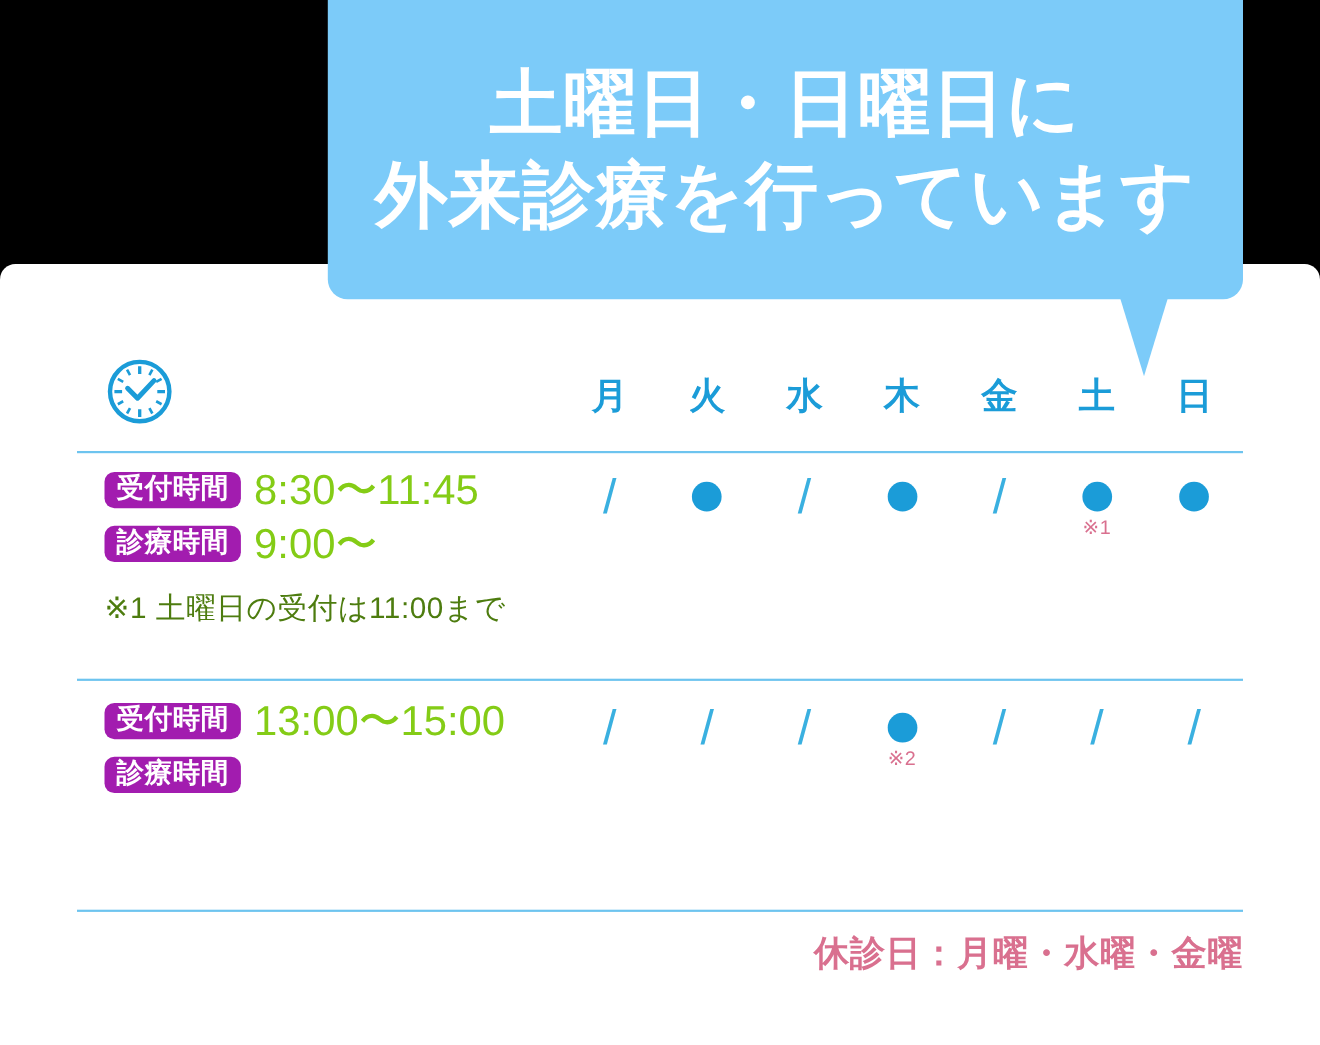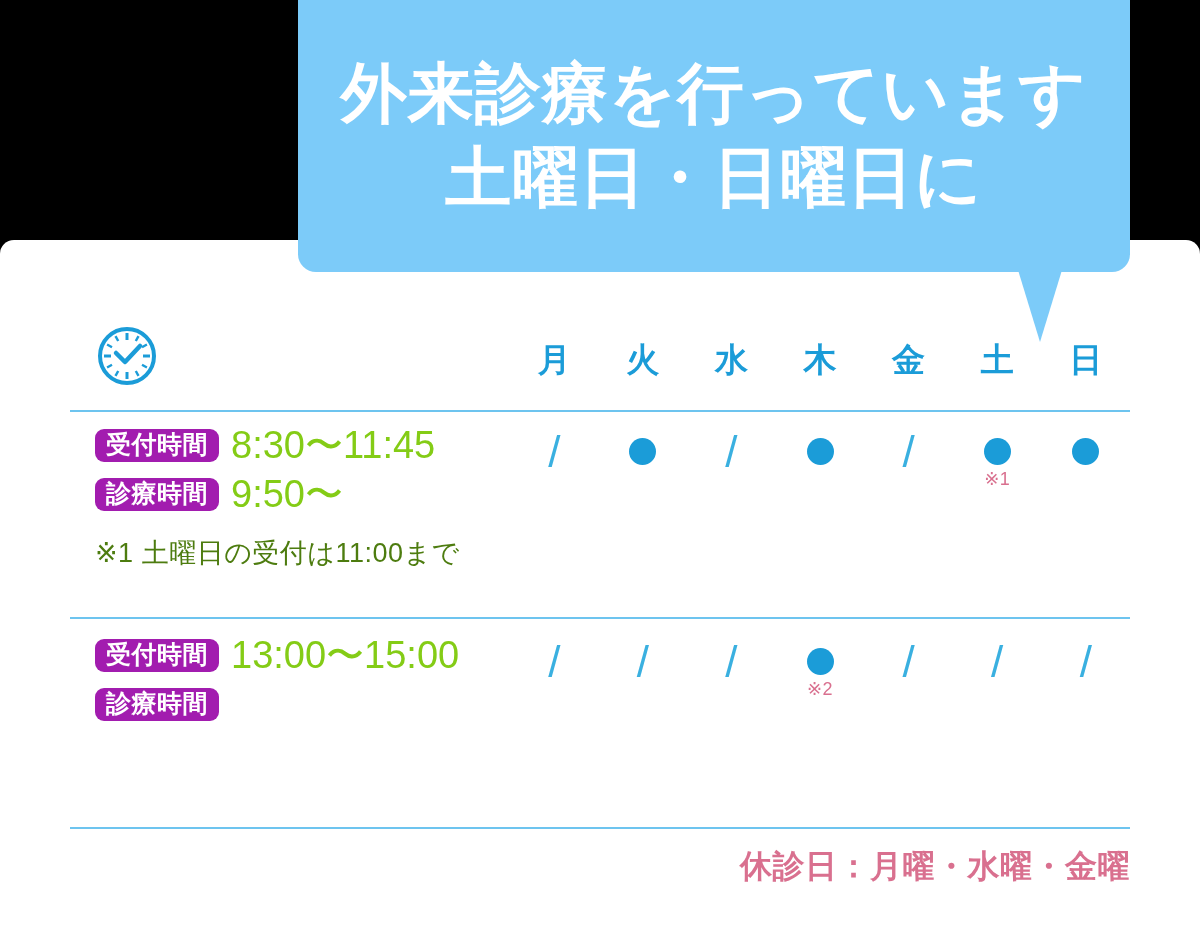--- a/index.html
+++ b/index.html
@@ -279,21 +279,21 @@
     <div class="rule r1"></div>
 
     <div class="srow row1">
       <div class="info">
         <div class="timeline">
           <span class="badge">受付時間</span>
           <span class="tval">8:30〜11:45</span>
         </div>
         <div class="timeline">
           <span class="badge">診療時間</span>
-          <span class="tval">9:50〜</span>
+          <span class="tval">9:00〜</span>
         </div>
         <div class="note">※1 土曜日の受付は11:00まで</div>
       </div>
 
       <div class="markers">
         <div class="mcell">
           <span class="slash">/</span>
           <span class="mnote empty"></span>
         </div>
         <div class="mcell">
@@ -368,17 +368,17 @@
       </div>
     </div>
 
     <div class="rule r3"></div>
 
     <div class="footer">休診日：月曜・水曜・金曜</div>
   </div>
 
   <div class="bubble-tail"></div>
   <div class="bubble">
+    <div class="bubble-line">土曜日・日曜日に</div>
     <div class="bubble-line">外来診療を行っています</div>
-    <div class="bubble-line">土曜日・日曜日に</div>
   </div>
 
 </div>
 
 </body></html>

